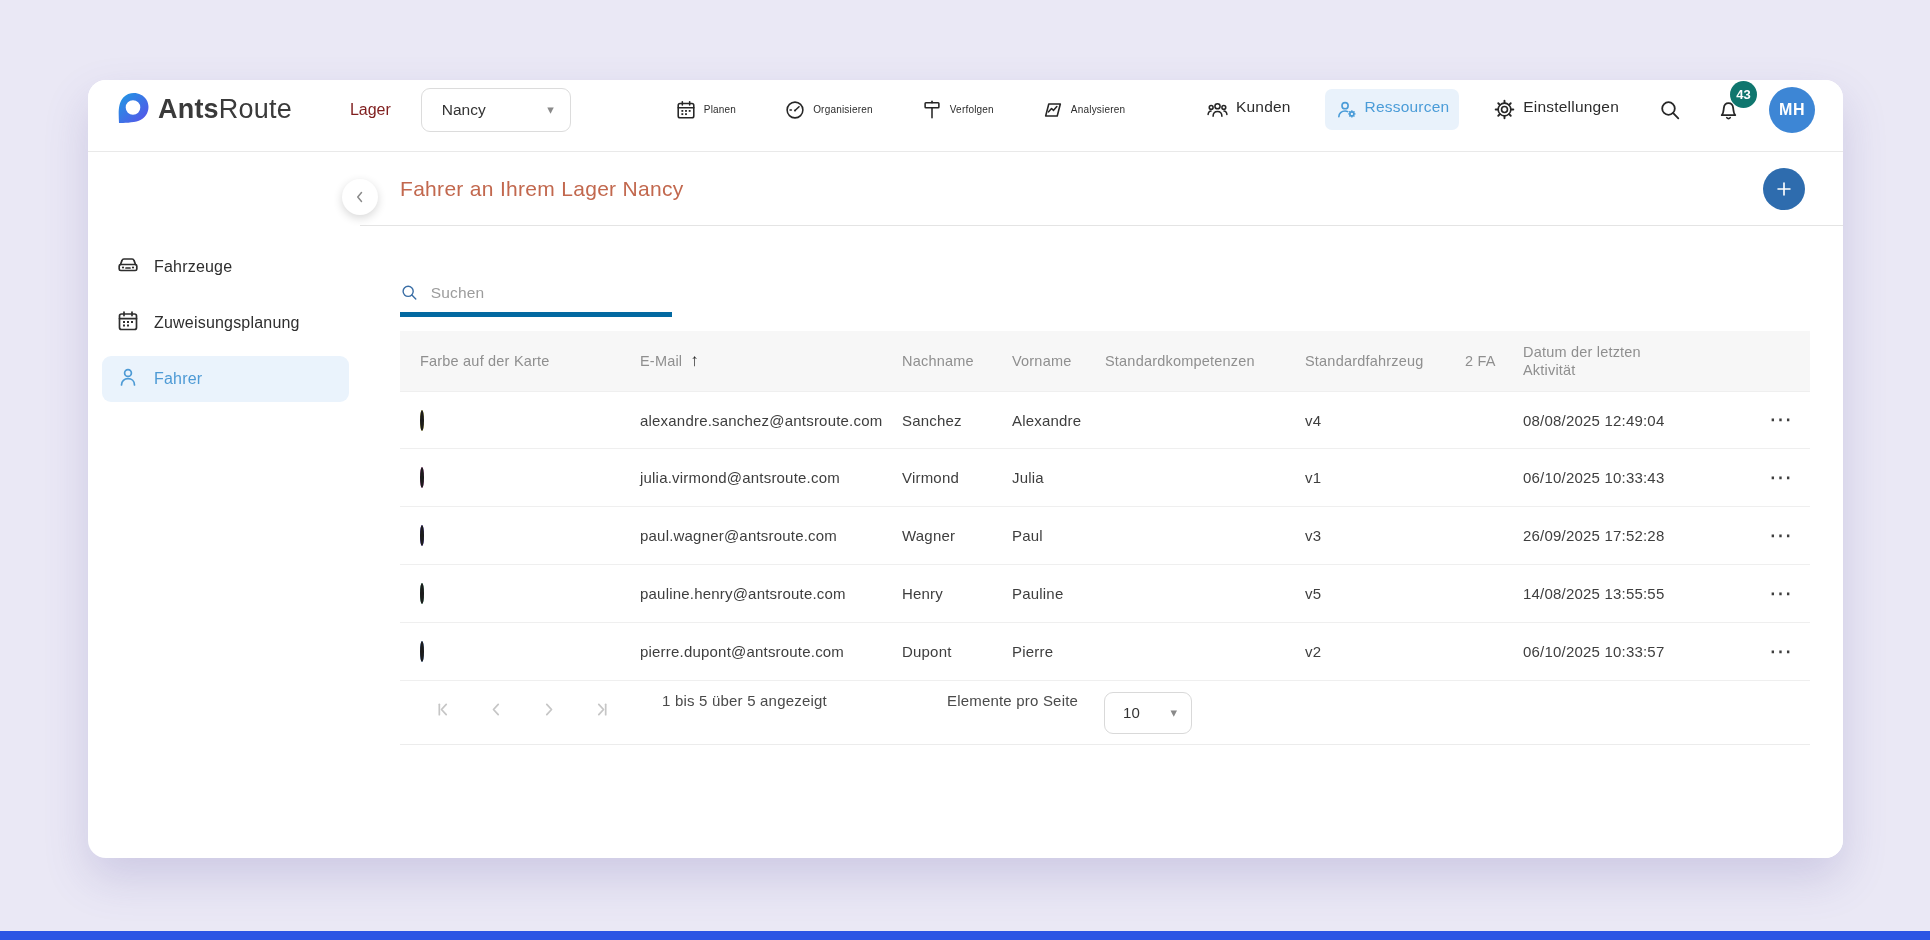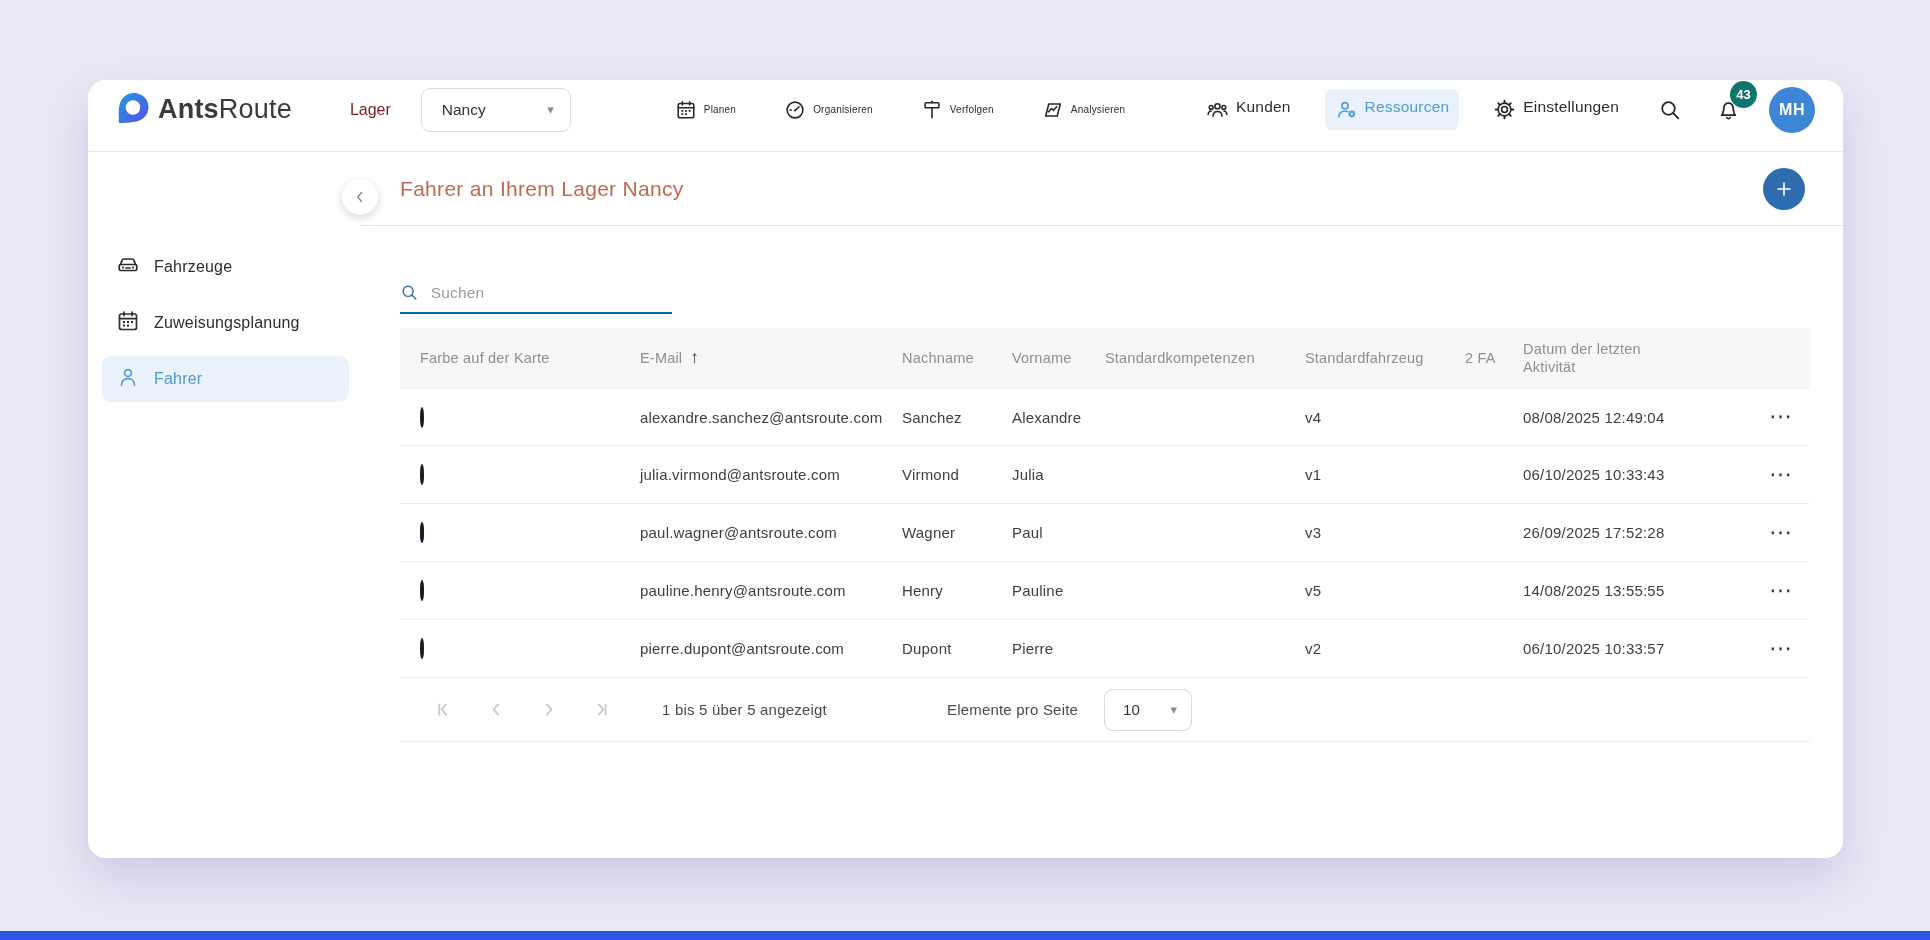--- a/index.html
+++ b/index.html
@@ -48,21 +48,21 @@
                   cursor:pointer; z-index:6; }
 
   
   .content { position:absolute; left:272px; top:72px; right:0; bottom:0; background:#fff; border-radius:0 0 18px 0; }
   .title-row { height:74px; display:flex; align-items:center; padding:0 38px 0 40px; border-bottom:1px solid #e4e4e4; }
   .page-title { font-size:21px; color:#c2684e; font-weight:500; letter-spacing:0.3px; }
   .add-btn { margin-left:auto; width:42px; height:42px; border-radius:50%; background:#2e6cae; border:none;
              display:flex; align-items:center; justify-content:center; cursor:pointer; }
 
   .search-wrap { margin:56px 0 0 40px; width:272px; display:flex; align-items:center; gap:12px;
-                 border-bottom:2px solid #0369a1; padding-bottom:9px; }
+                 border-bottom:5px solid #0369a1; padding-bottom:9px; }
   .search-wrap input { border:none; outline:none; font-size:15.5px; color:#333; width:100%;
                        font-family:"Liberation Sans", sans-serif; letter-spacing:0.2px; }
   .search-wrap input::placeholder { color:#9c9c9c; }
 
   
   .table { margin:14px 33px 0 40px; font-size:15px; color:#3e3e3e; }
   .trow { display:grid; grid-template-columns:220px 262px 110px 93px 200px 160px 58px 242px 1fr; align-items:center; }
   .thead { height:60px; background:#f7f7f7; color:#8f8f8f; font-size:14.5px; letter-spacing:0.2px; }
   .thead .cell { display:flex; align-items:center; gap:8px; line-height:1.25; }
   .cell { padding-left:20px; }
@@ -70,21 +70,21 @@
   .cell.wrap-date span { display:block; max-width:172px; }
   .sort-arrow { color:#2b2b2b; font-size:17px; font-weight:700; }
   .tbody .trow { height:58px; border-bottom:1px solid #efefef; background:#fff; letter-spacing:0.2px; }
   .tbody .trow:first-child { border-top:1px solid #efefef; }
   .dot { width:23px; height:23px; border-radius:50%; border:2px solid #1c1c1c; }
   .row-menu { color:#3e3e3e; font-size:23px; letter-spacing:2px; cursor:pointer; padding-left:24px; line-height:0.5; }
 
   
   .pagination { display:grid; grid-template-columns:auto auto auto auto 1fr; align-items:center; height:64px;
                 border-bottom:1px solid #ececec; padding-left:18px; }
-  .pag-flex { display:flex; align-items:center; width:100%; }
+  .pag-flex { display:flex; align-items:flex-start; width:100%; }
   .pager-btn { width:52px; height:36px; display:flex; align-items:center; justify-content:center; cursor:default; }
   .pag-summary { margin-left:36px; font-size:15px; color:#4a4a4a; letter-spacing:0.2px; }
   .per-page-label { margin-left:120px; font-size:15px; color:#4a4a4a; letter-spacing:0.2px; }
   .per-page-select { margin-left:26px; width:88px; height:42px; border:1px solid #d9d9d9; border-radius:9px;
                      display:flex; align-items:center; justify-content:space-between; padding:0 14px 0 18px;
                      font-size:15px; color:#333; cursor:pointer; }
 </style>
 </head>
 <body>
 

